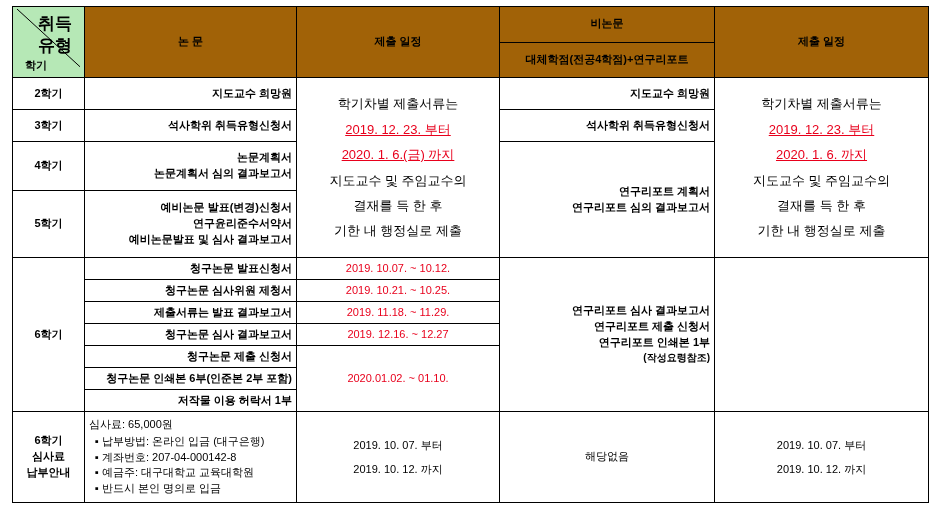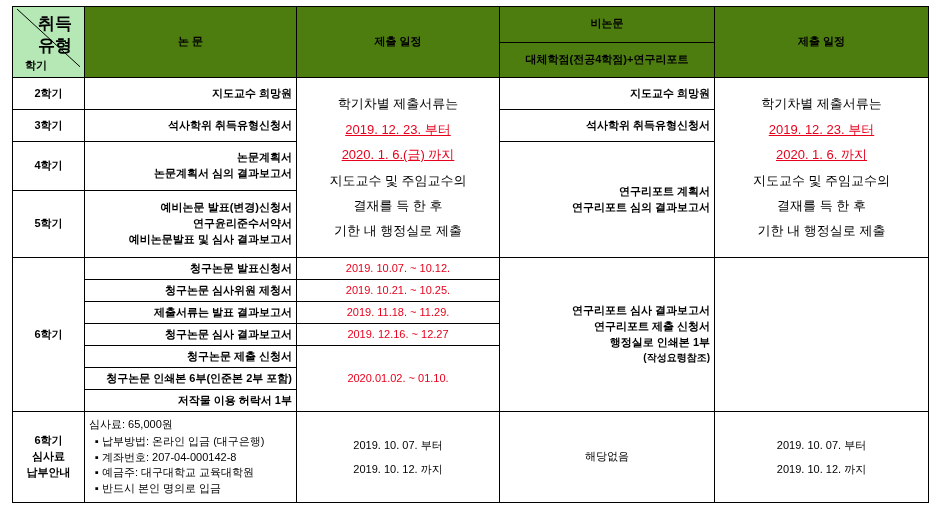--- a/index.html
+++ b/index.html
@@ -36,21 +36,21 @@
     table-layout: fixed;
   }
   table.sched td, table.sched th {
     border: 1px solid #000000;
     vertical-align: middle;
     padding: 2px 4px;
     font-size: 11px;
     line-height: 1.45;
   }
   .hdr {
-    background: #4d7c0f;
+    background: #a16207;
     text-align: center;
     font-weight: bold;
     font-size: 12px;
   }
   .hdr-corner {
     background: #b6e8b6;
     position: relative;
     padding: 0;
     height: 66px;
   }
@@ -200,21 +200,21 @@
       </td>
     </tr>
 
     <tr>
       <td class="semester-cell" rowspan="7">6학기</td>
       <td class="left" style="height:17px;">청구논문 발표신청서</td>
       <td class="ctr red">2019. 10.07. ~ 10.12.</td>
       <td class="left multi" rowspan="7" style="vertical-align:middle;margin-top:23px;">
         <div>연구리포트 심사 결과보고서</div>
         <div>연구리포트 제출 신청서</div>
-        <div>행정실로 인쇄본 1부</div>
+        <div>연구리포트 인쇄본 1부</div>
         <div style="font-size:10px;">(작성요령참조)</div>
       </td>
       <td rowspan="7"></td>
     </tr>
 
     <tr>
       <td class="left dotted-top" style="height:17px;">청구논문 심사위원 제청서</td>
       <td class="ctr red dotted-top">2019. 10.21. ~ 10.25.</td>
     </tr>
 

